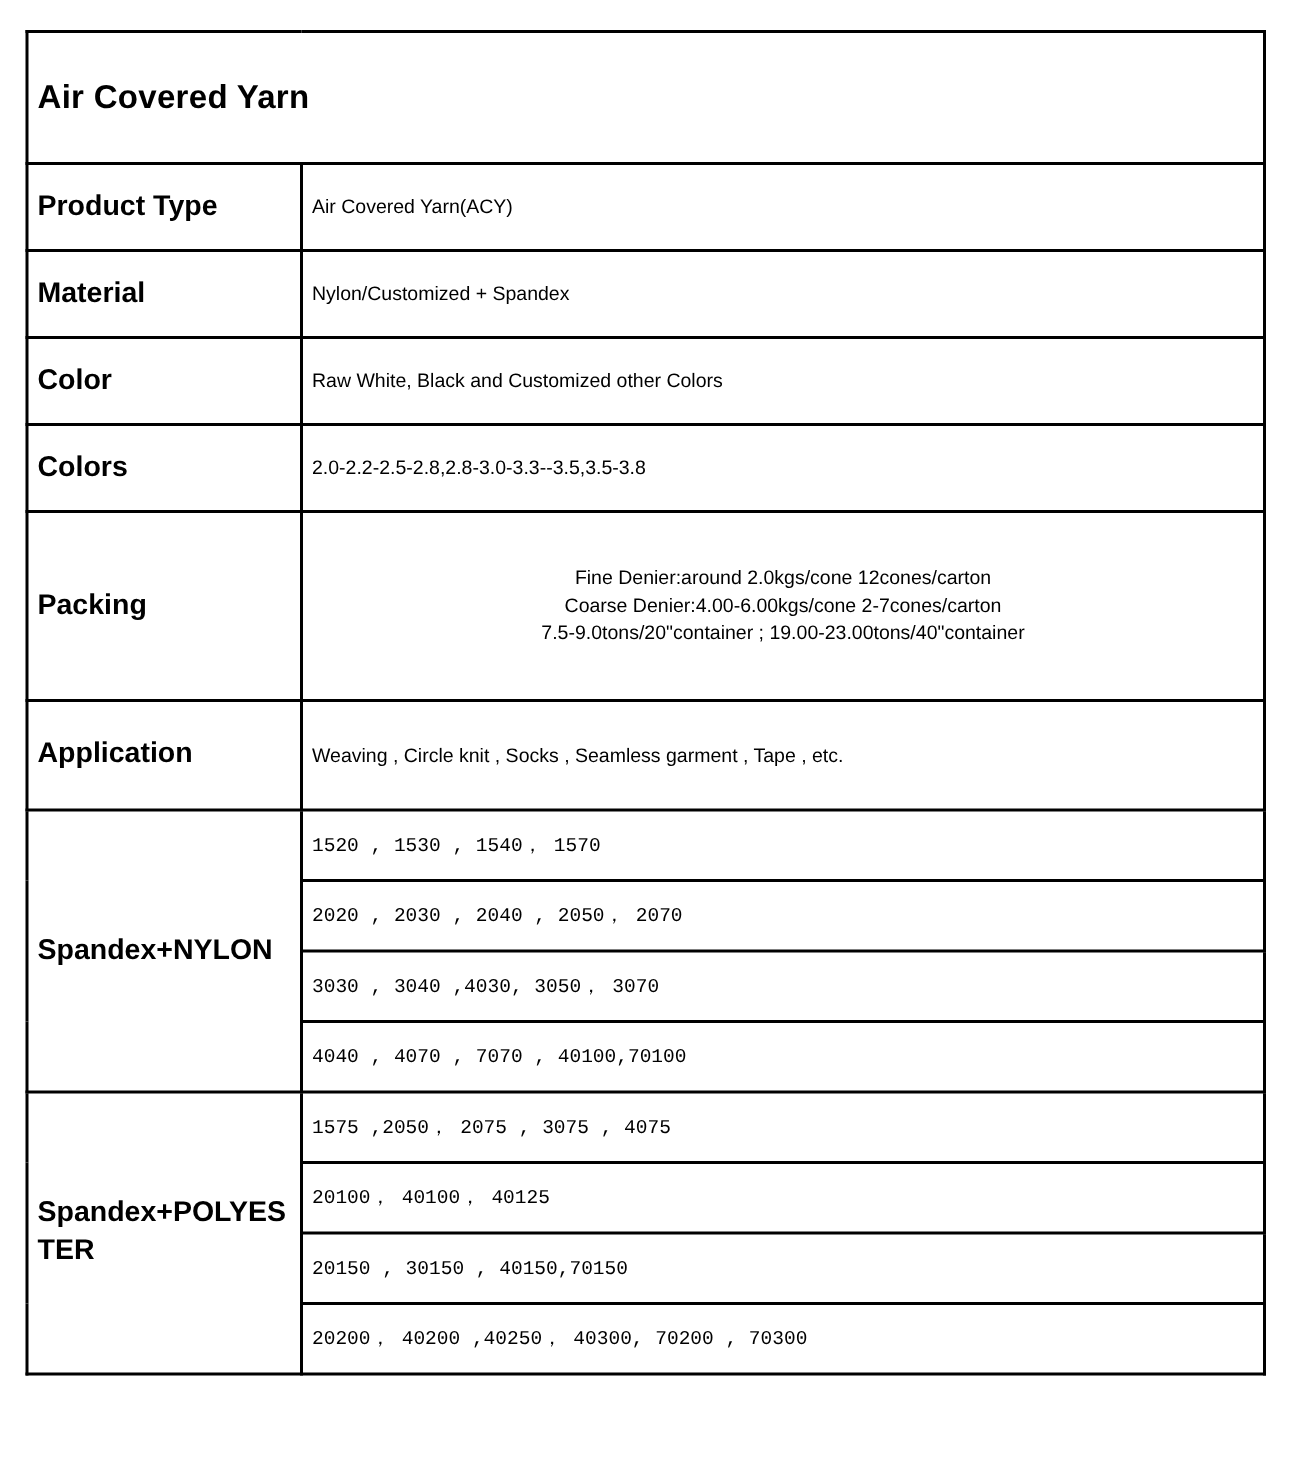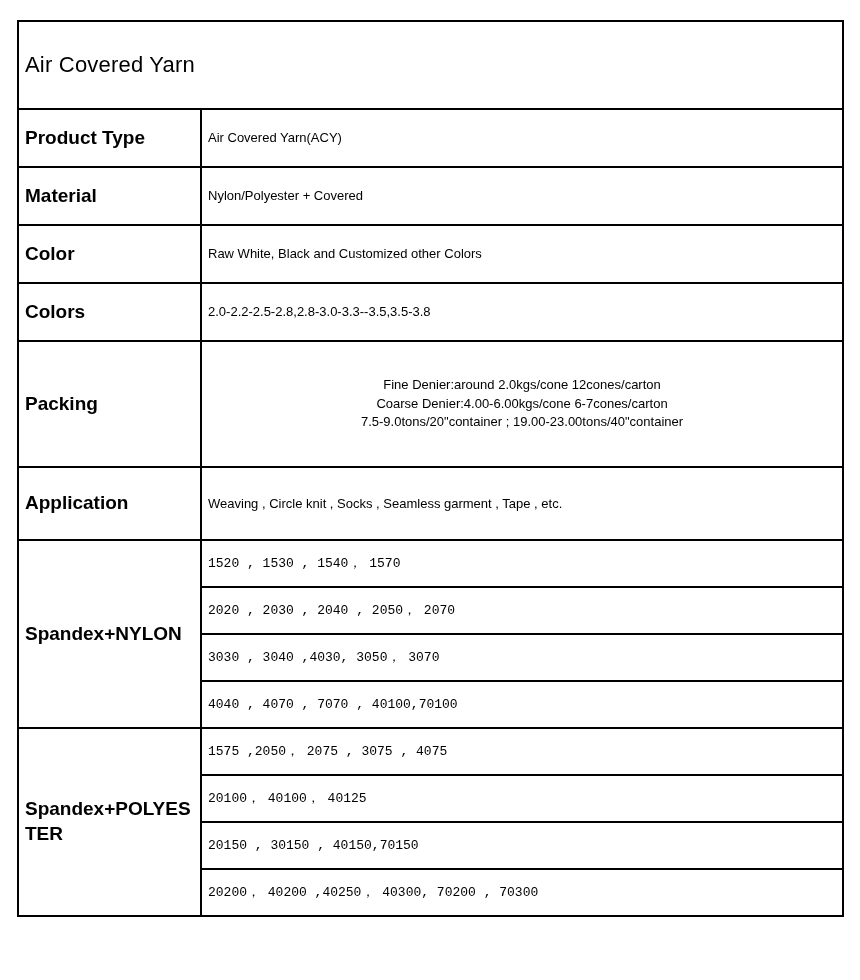--- a/index.html
+++ b/index.html
@@ -35,21 +35,21 @@
     padding: 0 6px;
     background: #ffffff;
     overflow: hidden;
   }
   .col-label { width: 183px; }
   .col-value { width: 642px; }
 
   .title-cell {
     height: 86px;
     font-size: 22px;
-    font-weight: normal;
+    font-weight: bold;
     letter-spacing: 0.2px;
     padding-left: 8px;
   }
   .label-cell {
     font-size: 19px;
     font-weight: bold;
     word-break: break-all;
     line-height: 1.3;
     padding-left: 8px;
     margin-left: 44px;
@@ -94,38 +94,38 @@
         <td class="title-cell" colspan="2">Air Covered Yarn</td>
       </tr>
 
       <tr class="row-std">
         <td class="label-cell">Product Type</td>
         <td class="value-cell">Air Covered Yarn(ACY)</td>
       </tr>
 
       <tr class="row-std">
         <td class="label-cell">Material</td>
-        <td class="value-cell">Nylon/Polyester + Covered</td>
+        <td class="value-cell">Nylon/Customized + Spandex</td>
       </tr>
 
       <tr class="row-std">
         <td class="label-cell">Color</td>
         <td class="value-cell">Raw White, Black and Customized other Colors</td>
       </tr>
 
       <tr class="row-std">
         <td class="label-cell">Colors</td>
         <td class="value-cell">2.0-2.2-2.5-2.8,2.8-3.0-3.3--3.5,3.5-3.8</td>
       </tr>
 
       <tr class="row-packing">
         <td class="label-cell">Packing</td>
         <td class="value-cell packing-lines">
           <div>Fine Denier:around 2.0kgs/cone   12cones/carton</div>
-          <div>Coarse Denier:4.00-6.00kgs/cone  6-7cones/carton</div>
+          <div>Coarse Denier:4.00-6.00kgs/cone  2-7cones/carton</div>
           <div>7.5-9.0tons/20"container ; 19.00-23.00tons/40"container</div>
         </td>
       </tr>
 
       <tr class="row-application">
         <td class="label-cell">Application</td>
         <td class="value-cell">Weaving , Circle knit , Socks , Seamless garment , Tape , etc.</td>
       </tr>
 
       <tr>

